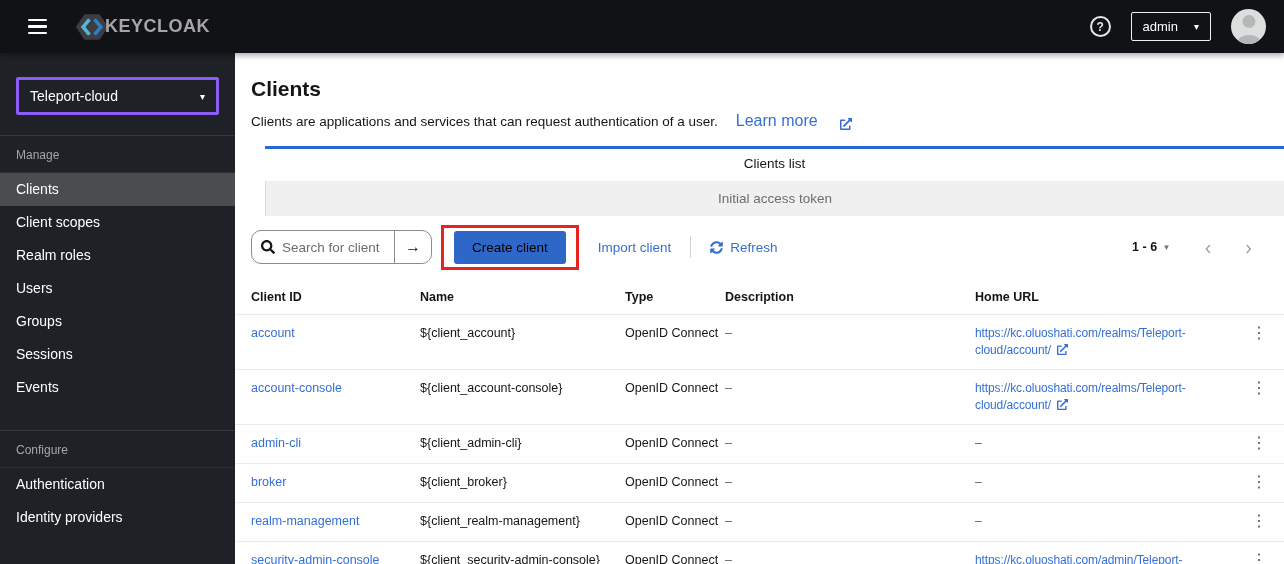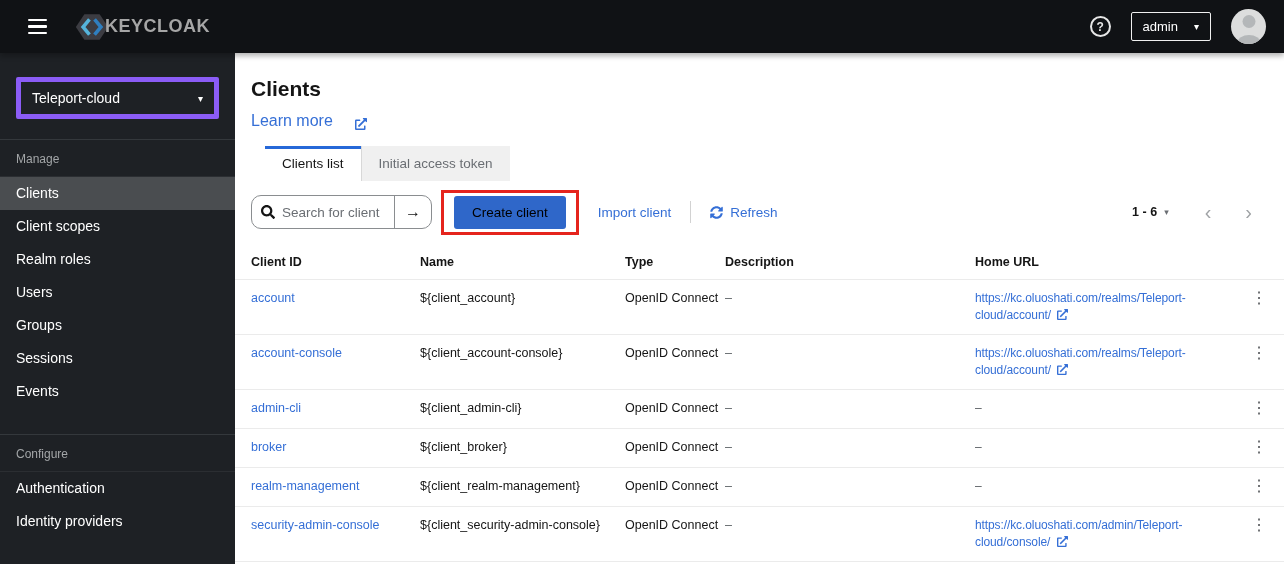--- a/index.html
+++ b/index.html
@@ -23,38 +23,38 @@
   .user-menu .caret{font-size:10px;color:#fff;}
   .avatar{width:35px;height:35px;border-radius:50%;background:#dcdddd;position:relative;overflow:hidden;cursor:pointer;}
   .avatar .head{position:absolute;top:6px;left:50%;transform:translateX(-50%);width:13px;height:13px;border-radius:50%;background:#b4b7b9;}
   .avatar .bod{position:absolute;bottom:-7px;left:50%;transform:translateX(-50%);width:23px;height:16px;border-radius:50% 50% 0 0;background:#b4b7b9;}
 
   
   .layout{display:flex;height:511px;}
 
   
   .sidebar{width:235px;flex-shrink:0;background:#1e2125;color:#fff;padding-top:24px;overflow:hidden;}
-  .realm-selector{display:flex;justify-content:space-between;align-items:center;width:203px;margin:0 16px 20px;background:none;border:5px solid #8b5cf6;border-radius:2px;color:#fff;font-size:14px;padding:8px 11px;cursor:pointer;text-align:left;}
+  .realm-selector{display:flex;justify-content:space-between;align-items:center;width:203px;margin:0 16px 20px;background:none;border:3px solid #8b5cf6;border-radius:2px;color:#fff;font-size:14px;padding:8px 11px;cursor:pointer;text-align:left;}
   .realm-selector .caret{font-size:10px;color:#fff;}
   .nav-section{border-top:1px solid #34383c;}
   .nav-section + .nav-section{margin-top:26px;}
   .nav-section-label{font-size:12px;color:#a3a6a8;padding:12px 16px 10px;border-bottom:1px solid #2b2e32;}
   .nav-item{display:block;color:#fff;text-decoration:none;font-size:14px;line-height:17px;padding:8px 16px;}
   .nav-item.active{background:#4a4d50;}
 
   
   .main{flex:1;background:#fff;padding-top:24px;overflow:hidden;}
   .page-header{padding:0 28px 0 16px;}
   .page-title{font-size:21px;font-weight:700;margin:0;color:#151515;}
   .page-desc-row{margin-top:11px;font-size:13.5px;display:flex;align-items:center;gap:18px;}
   a.text-link{color:var(--link);text-decoration:none;}
   .learn-more{display:inline-flex;align-items:flex-end;gap:22px;font-size:16px;}
   .ext-svg{width:12px;height:12px;fill:currentColor;flex-shrink:0;}
 
-  .tabs{display:flex;margin:16px 0 0 30px;}
+  .tabs{display:flex;margin:16px 0 0 30px;flex-direction:column;}
   .tab{font-size:13.5px;padding:10px 17px;background:#f0f0f0;color:#6a6e73;border:none;border-left:1px solid #d8d8d8;cursor:pointer;font-family:inherit;}
   .tab:first-child{border-left:none;}
   .tab.active{background:#fff;color:#151515;border-top:3px solid var(--tabline);padding-top:7px;}
 
   .toolbar{display:flex;align-items:center;padding:14px 28px 10px 16px;}
   .search-group{display:flex;align-items:stretch;border:1px solid #8a8d90;border-radius:10px;height:34px;position:relative;background:#fff;}
   .search-icon{position:absolute;left:9px;top:9px;width:14px;height:14px;fill:#151515;pointer-events:none;}
   .search-input{border:none;outline:none;background:transparent;width:142px;padding:0 8px 0 30px;font-size:13.5px;font-family:inherit;color:#151515;}
   .search-input::placeholder{color:#6a6e73;}
   .search-submit{border:none;border-left:1px solid #8a8d90;background:none;width:37px;font-size:16px;color:#151515;cursor:pointer;}
@@ -141,20 +141,21 @@
             <a class="nav-item" href="#">Authentication</a>
             <a class="nav-item" href="#">Identity providers</a>
           </div>
         </div>
     </nav>
 
     <main class="main">
       <div class="page-header">
         <h1 class="page-title">Clients</h1>
         <div class="page-desc-row">
+          <span>Clients are applications and services that can request authentication of a user.</span>
           <a href="#" class="text-link learn-more">
             <span>Learn more</span>
             <svg class="ext-svg" viewBox="0 0 512 512">
                 <path d="M432 320h-32a16 16 0 0 0-16 16v112H64V128h144a16 16 0 0 0 16-16V80a16 16 0 0 0-16-16H48a48 48 0 0 0-48 48v352a48 48 0 0 0 48 48h352a48 48 0 0 0 48-48V336a16 16 0 0 0-16-16zM488 0H360c-21.37 0-32.05 25.91-17 41l35.73 35.73L135 320.37a24 24 0 0 0 0 34L157.67 377a24 24 0 0 0 34 0l243.61-243.68L471 169c15 15 41 4.5 41-17V24a24 24 0 0 0-24-24z"></path>
               </svg>
           </a>
         </div>
       </div>
 
       <div class="tabs" id="tabs">

